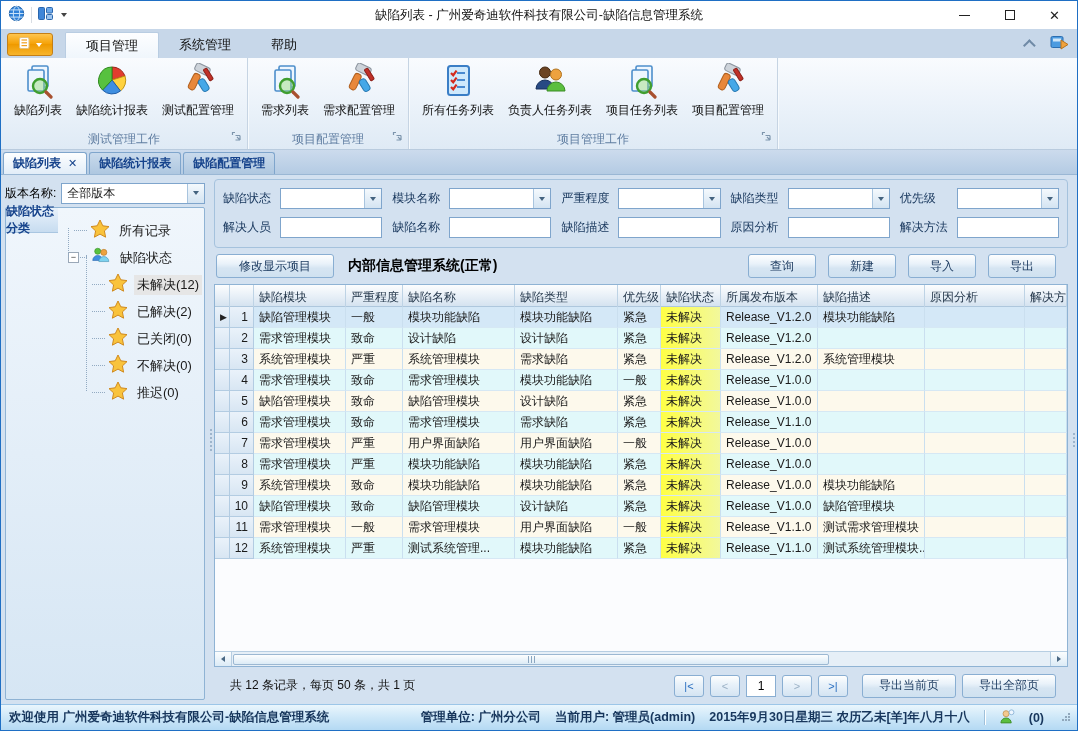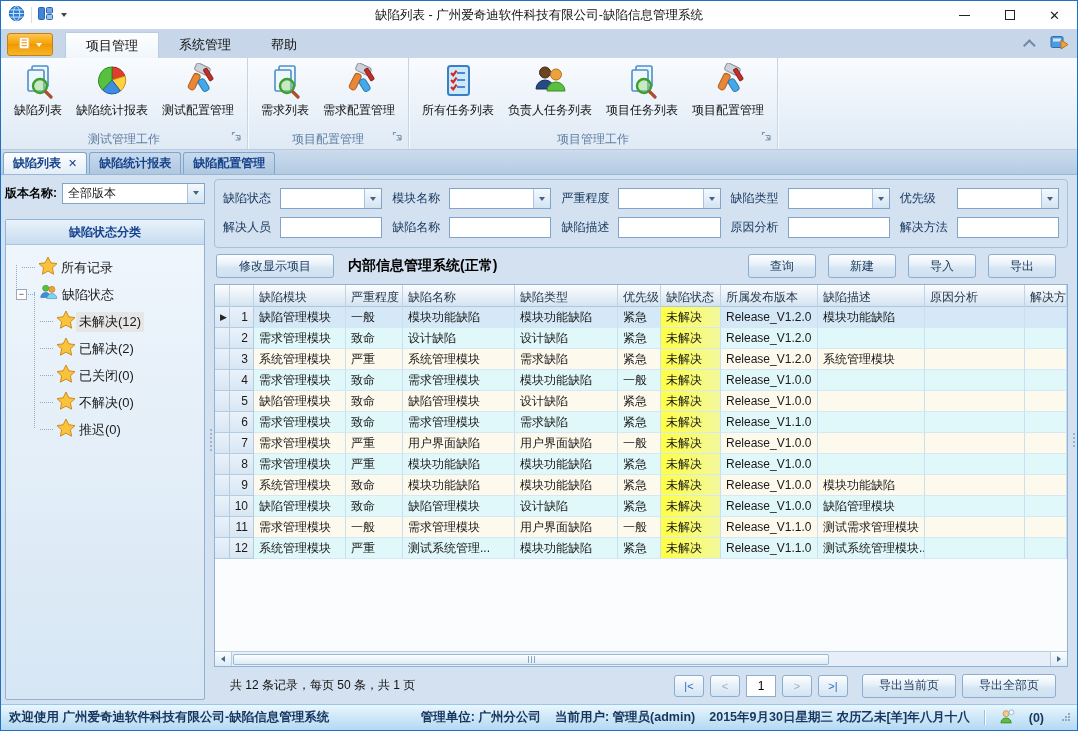--- a/index.html
+++ b/index.html
@@ -48,31 +48,31 @@
   .dtab { height:22px; padding:0 9px; display:flex; align-items:center; gap:7px; border:1px solid #7fa5cc; border-bottom:none;
           border-radius:3px 3px 0 0; background:linear-gradient(#c9daec,#aec7e0); color:#15428b; font-weight:bold; font-size:12px; }
   .dtab.active { background:linear-gradient(#fdfeff,#e2edf8); }
   .dtab-close { color:#15428b; font-size:11px; font-weight:bold; }
 
   
   .main { flex:1; display:flex; min-height:0; }
 
   .sidebar { width:206px; flex:0 0 auto; padding:5px 2px 4px 4px; display:flex; flex-direction:column; }
   .version-row { height:26px; display:flex; align-items:center; gap:5px; }
-  .version-label { font-weight:bold; color:#000; white-space:nowrap;text-align:center; }
+  .version-label { font-weight:normal; color:#000; white-space:nowrap;text-align:center; }
   .combo { flex:1; height:21px; background:#fff; border:1px solid #7fa5cc; display:flex; align-items:center; }
   .combo-value { flex:1; padding-left:5px; }
   .combo-btn { width:17px; height:100%; border-left:1px solid #a8c4de; background:linear-gradient(#f4f9fd,#d4e4f2); display:flex; align-items:center; justify-content:center; }
   .combo-caret { width:0; height:0; border-left:3.5px solid transparent; border-right:3.5px solid transparent; border-top:4px solid #44637f; }
 
-  .tree-panel { flex:1; margin-top:13px; border:1px solid #8fb3d4; border-radius:2px; background:linear-gradient(#f0f6fc,#d6e6f4); display:flex; flex-direction:column; }
+  .tree-panel { flex:1; margin-top:1px; border:1px solid #8fb3d4; border-radius:2px; background:linear-gradient(#f0f6fc,#d6e6f4); display:flex; }
   .tree-header { height:25px; border-bottom:1px solid #a9c6e1; background:linear-gradient(#e9f2fb,#c7dcf0);
                  display:flex; align-items:center; justify-content:center; font-weight:bold; color:#15428b; }
   .tree { padding:9px 2px 2px 6px; position:relative; font-size:13px; }
-  .tree-item { height:27px; display:flex; align-items:center; position:relative; }
+  .tree-item { height:27px; display:flex; align-items:center; gap:6px; position:relative; }
   .tree-item.lvl1 { padding-left:26px; }
   .tree-item.lvl2 { padding-left:44px; }
   .tree-item .dash { position:absolute; border-top:1px dotted #92aac2; width:13px; }
   .tree-item.lvl1 .dash { left:10px; }
   .tree-item.lvl2 .dash { left:28px; }
   .tree-guide { position:absolute; border-left:1px dotted #92aac2; }
   .tree-label { padding:1px 3px; white-space:nowrap; }
   .tree-label.selected { background:#e6e6e6; }
   .expander { position:absolute; left:4px; width:11px; height:11px; background:#fff; border:1px solid #9aa8b8;
               display:flex; align-items:center; justify-content:center; font-size:9px; line-height:1; color:#333; }

